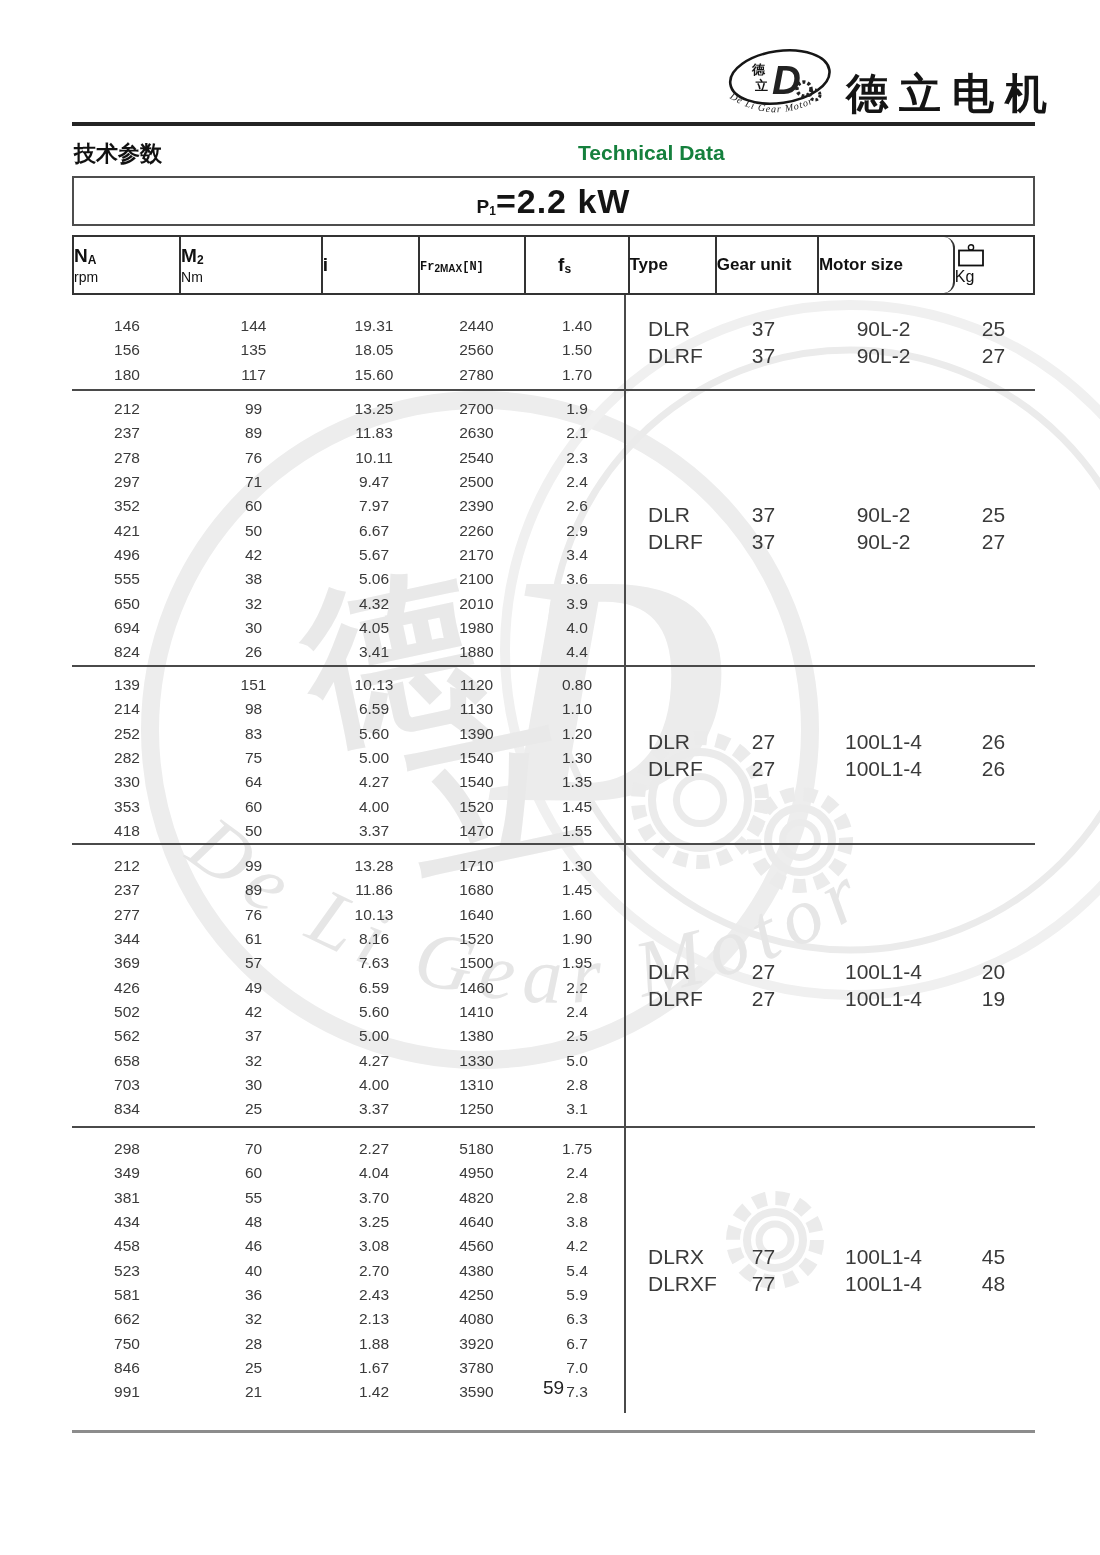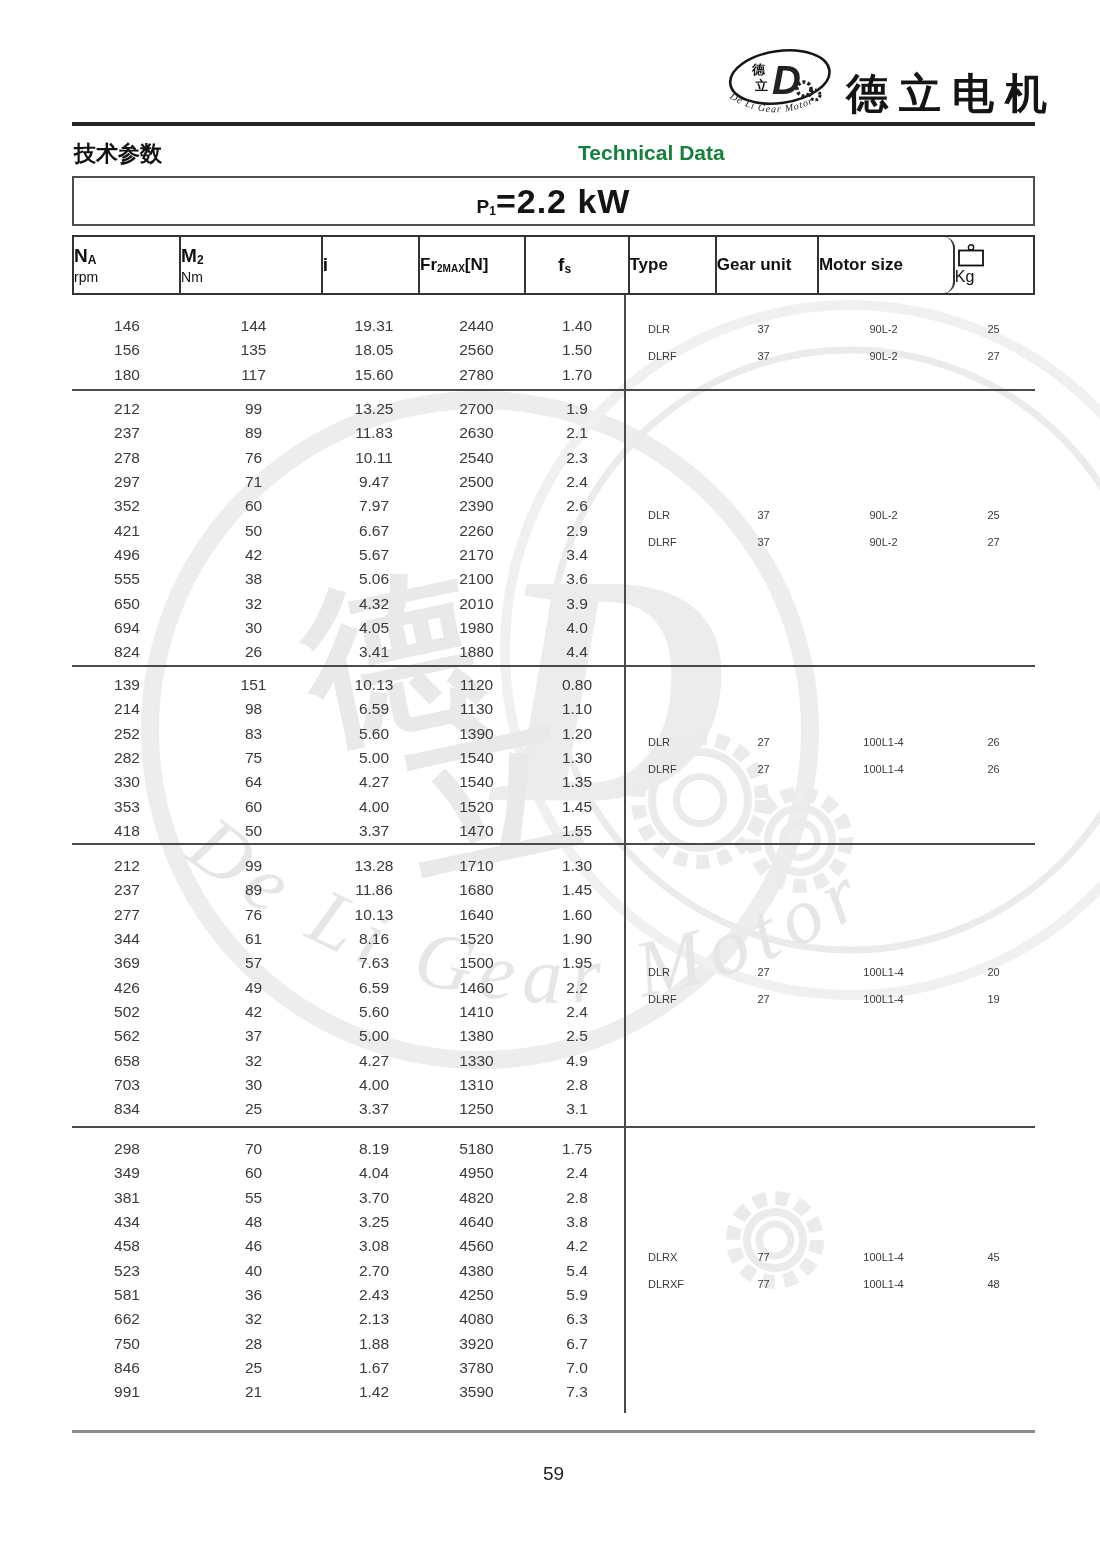--- a/index.html
+++ b/index.html
@@ -30,49 +30,49 @@
   .thead{position:absolute;left:72px;top:235px;width:963px;height:60px;box-sizing:border-box;
          border:2px solid #333;display:flex;z-index:1;}
   .th{box-sizing:border-box;border-right:2px solid #333;display:flex;flex-direction:column;
       justify-content:center;line-height:1.15;color:#111;}
   .th:last-child{border-right:none;}
   .th-main{font-size:19px;font-weight:bold;}
   .th-sub{font-size:12px;font-weight:bold;vertical-align:-2px;}
   .th-unit{font-size:14px;font-weight:normal;margin-top:1px;}
   .th1{width:108px;} .th2{width:143px;} .th3{width:98px;} .th4{width:107px;}
   .th5{width:72px;margin-left:32px;} .th6{width:88px;} .th7{width:103px;} .th8{width:137px;border-radius:11px;} .th9{width:79px;}
-  .th4 .th-main{font-size:17px;} .th4 .th-sub{font-size:10px;}
+  .th4 .th-main{font-size:12px;font-family:Liberation Mono, monospace;} .th4 .th-sub{font-size:10px;}
   .kg-label{font-size:16px;font-weight:normal;margin-top:1px;}
 
   
   .tbody{position:absolute;left:72px;top:295px;width:963px;z-index:1;}
   .block{display:flex;box-sizing:border-box;border-bottom:2px solid #4a4a4a;}
   .block:last-child{border-bottom:none;}
   .block:nth-child(1){height:96px;} .block:nth-child(2){height:276px;}
   .block:nth-child(3){height:178px;} .block:nth-child(4){height:283px;}
   .block:nth-child(5){height:285px;}
   .b-left{width:552px;box-sizing:border-box;padding:6px 0 2px 0;}
   .block:nth-child(1) .b-left{padding-top:19px;}
   .block:nth-child(4) .b-left{padding-top:9px;}
   .block:nth-child(5) .b-left{padding-top:9px;}
   .b-row{height:24.3px;display:flex;align-items:center;}
   .b-cell{text-align:center;font-size:15.5px;color:#3a3a3a;}
   .c0{width:110px;} .c1{width:143px;} .c2{width:98px;} .c3{width:107px;} .c4{width:94px;}
   .b-right{width:411px;box-sizing:border-box;border-left:2px solid #4a4a4a;
            display:flex;flex-direction:column;justify-content:center;}
   .m-row{height:27px;display:flex;align-items:center;}
-  .m-cell{font-size:11px;color:#3a3a3a;}
+  .m-cell{font-size:21px;color:#3a3a3a;}
   .m-type{width:86px;padding-left:22px;box-sizing:border-box;text-align:left;}
   .m-gear{width:103px;text-align:center;}
   .m-motor{width:137px;text-align:center;}
   .m-kg{width:83px;text-align:center;}
 
   
   .footer-rule{position:absolute;left:72px;top:1430px;width:963px;height:3px;background:#8c8c8c;z-index:1;}
-  .page-number{position:absolute;left:72px;top:1463px;width:963px;text-align:center;
+  .page-number{position:absolute;left:72px;top:1377px;width:963px;text-align:center;
                font-size:19px;color:#222;z-index:1;}
 </style>
 </head>
 <body>
 
 <div class="page">
 
   <svg class="watermark" viewBox="0 0 1100 1555" xmlns="http://www.w3.org/2000/svg">
     <circle cx="480" cy="730" r="330" fill="none" stroke="#ededed" stroke-width="18"></circle>
     <circle cx="850" cy="650" r="300" fill="none" stroke="#ebebeb" stroke-width="7"></circle>
@@ -418,21 +418,21 @@
             <div class="b-cell c1">37</div>
             <div class="b-cell c2">5.00</div>
             <div class="b-cell c3">1380</div>
             <div class="b-cell c4">2.5</div>
           </div>
           <div class="b-row">
             <div class="b-cell c0">658</div>
             <div class="b-cell c1">32</div>
             <div class="b-cell c2">4.27</div>
             <div class="b-cell c3">1330</div>
-            <div class="b-cell c4">4.9</div>
+            <div class="b-cell c4">5.0</div>
           </div>
           <div class="b-row">
             <div class="b-cell c0">703</div>
             <div class="b-cell c1">30</div>
             <div class="b-cell c2">4.00</div>
             <div class="b-cell c3">1310</div>
             <div class="b-cell c4">2.8</div>
           </div>
           <div class="b-row">
             <div class="b-cell c0">834</div>
@@ -455,21 +455,21 @@
             <div class="m-cell m-motor">100L1-4</div>
             <div class="m-cell m-kg">19</div>
           </div>
         </div>
       </div>
       <div class="block">
         <div class="b-left">
           <div class="b-row">
             <div class="b-cell c0">298</div>
             <div class="b-cell c1">70</div>
-            <div class="b-cell c2">8.19</div>
+            <div class="b-cell c2">2.27</div>
             <div class="b-cell c3">5180</div>
             <div class="b-cell c4">1.75</div>
           </div>
           <div class="b-row">
             <div class="b-cell c0">349</div>
             <div class="b-cell c1">60</div>
             <div class="b-cell c2">4.04</div>
             <div class="b-cell c3">4950</div>
             <div class="b-cell c4">2.4</div>
           </div>

